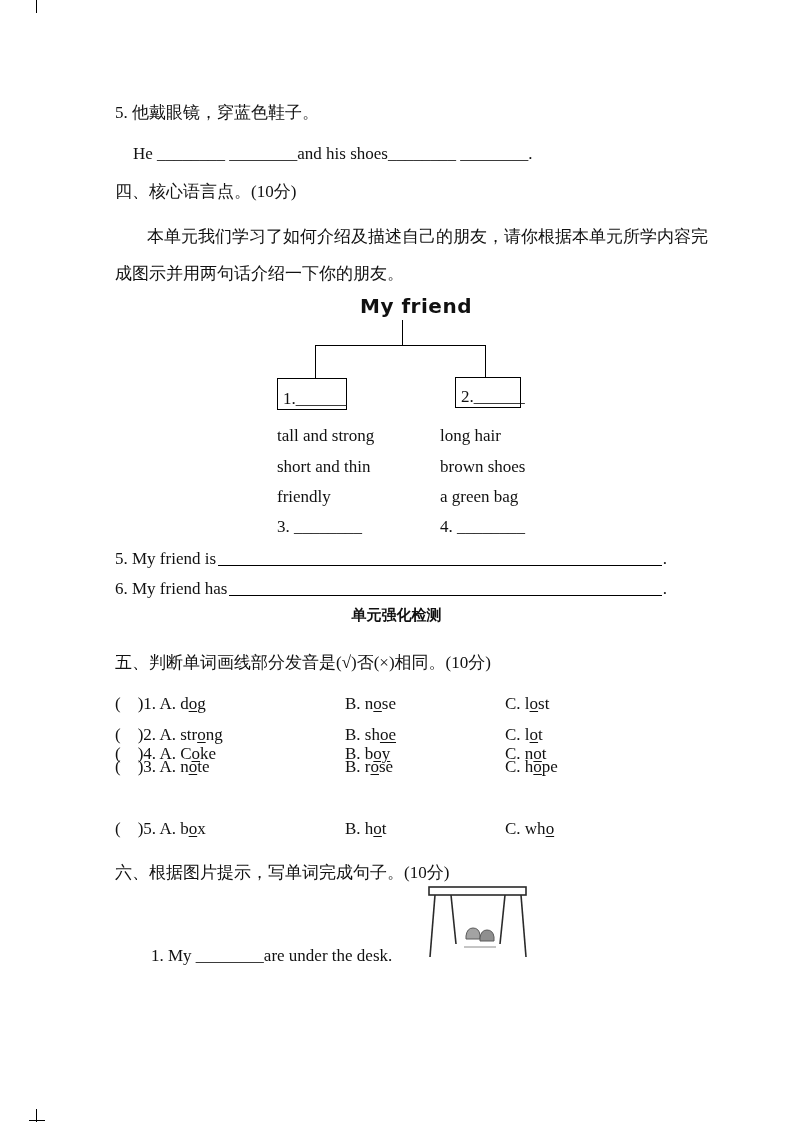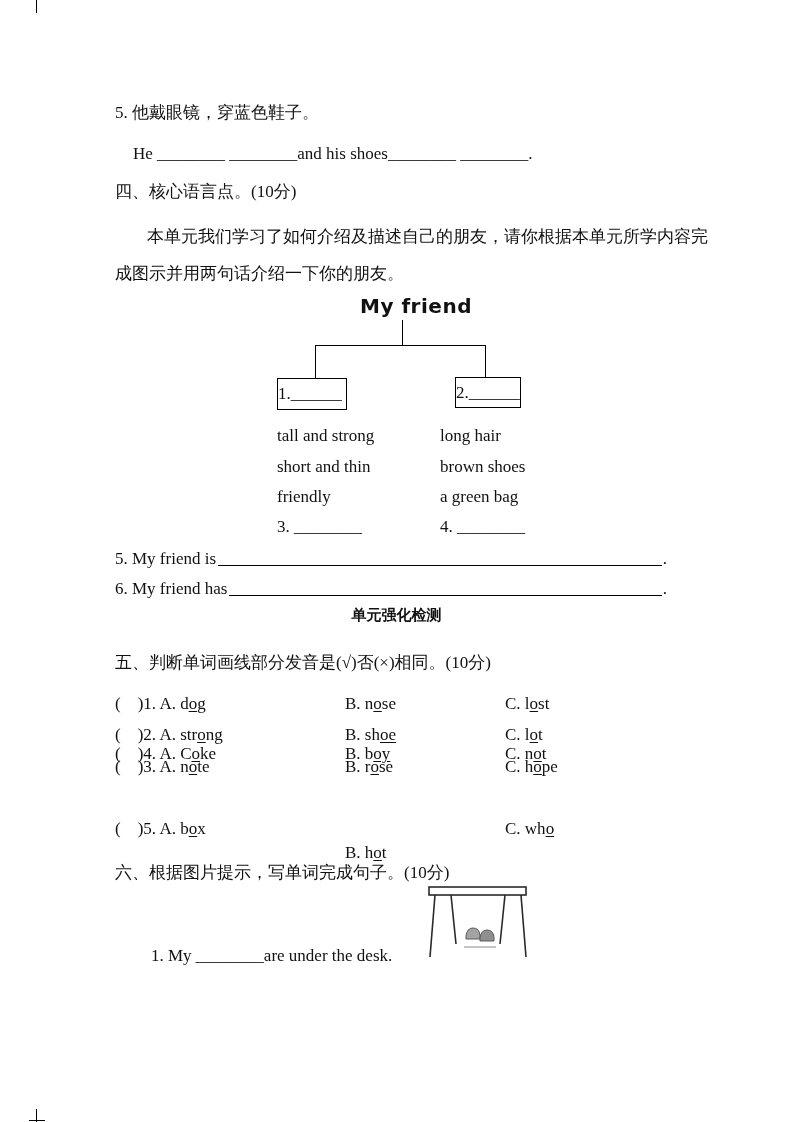--- a/index.html
+++ b/index.html
@@ -9,21 +9,21 @@
     font-family:"Liberation Serif","DejaVu Serif",serif;
     font-size:17px; overflow:hidden;
   }
   .t { position:absolute; white-space:pre; line-height:1.25; }
   .bold { font-weight:bold; }
   .center { left:0; width:793px; text-align:center; }
   .ul { text-decoration:underline; text-underline-offset:2px; }
   .line { position:absolute; background:#000; }
   .box {
     position:absolute; border:1px solid #000; box-sizing:border-box;
-    display:flex; align-items:center; 
+    display:flex; align-items:flex-end; padding-left:5px;
   }
   .fillrow { position:absolute; display:flex; white-space:pre; }
   .fill-line { flex:1; border-bottom:1px solid #000; margin:0 1px 3px 2px; }
   .row { position:absolute; height:22px; }
   .cell { position:absolute; top:0; white-space:pre; }
   .myfriend {
     font-family:"DejaVu Sans","Liberation Sans",sans-serif;
     font-size:20px; font-weight:600; letter-spacing:.5px;
   }
   .desk { position:absolute; }
@@ -95,21 +95,21 @@
     <span class="cell" style="left:230px;"><span>B. r</span><span class="ul">o</span><span>se</span></span>
     <span class="cell" style="left:390px;"><span>C. h</span><span class="ul">o</span><span>pe</span></span>
   </div>
   <div class="row" style="left:115px;top:744px;width:600px;">
     <span class="cell" style="left:0;"><span>(    )4. </span><span>A. C</span><span class="ul">o</span><span>ke</span></span>
     <span class="cell" style="left:230px;"><span>B. b</span><span class="ul">oy</span><span></span></span>
     <span class="cell" style="left:390px;"><span>C. n</span><span class="ul">o</span><span>t</span></span>
   </div>
   <div class="row" style="left:115px;top:819px;width:600px;">
     <span class="cell" style="left:0;"><span>(    )5. </span><span>A. b</span><span class="ul">o</span><span>x</span></span>
-    <span class="cell" style="left:230px;margin-top:24px;"><span>B. h</span><span class="ul">o</span><span>t</span></span>
+    <span class="cell" style="left:230px;"><span>B. h</span><span class="ul">o</span><span>t</span></span>
     <span class="cell" style="left:390px;"><span>C. wh</span><span class="ul">o</span><span></span></span>
   </div>
 
   <div class="t" style="left:115px;top:862px;">六、根据图片提示，写单词完成句子。(10分)</div>
 
   <svg class="desk" viewBox="0 0 100 74" width="100" height="74" style="left:428px;top:884px;">
     <g stroke="#2a2a2a" stroke-width="1.6" fill="none">
       <rect x="1" y="3" width="97" height="8"></rect>
       <line x1="7" y1="11" x2="2" y2="73"></line>
       <line x1="23" y1="11" x2="28" y2="60"></line>

